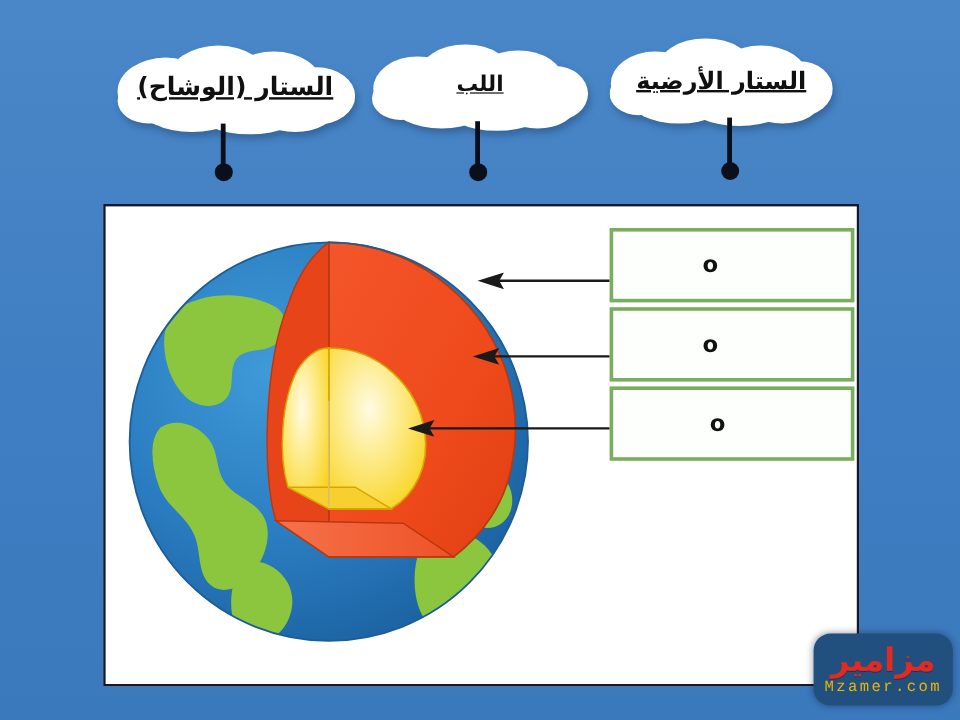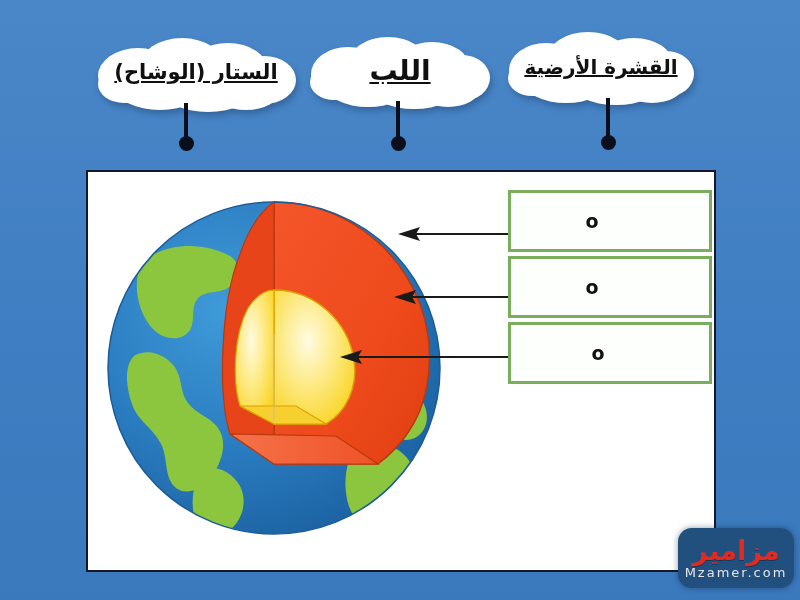--- a/index.html
+++ b/index.html
@@ -122,23 +122,24 @@
   #watermark .wm-arabic {
     color: #e02a22;
     font-weight: bold;
     direction: rtl;
     unicode-bidi: bidi-override;
     line-height: 1;
     letter-spacing: -1px;
     text-shadow: 0 1px 0 rgba(0,0,0,0.3);
   }
   #watermark .wm-latin {
-    color: #e5e5e5;
+    color: #eab308;
     letter-spacing: 2px;
     line-height: 1;
+    font-family: Liberation Mono, monospace;
   }
 </style>
 </head>
 <body>
 
 <div id="slide">
 
   <div class="cloud" style="left:96px; top:32px; width:200px; height:80px;">
     <svg class="cloud-shape" viewBox="0 0 200 80" preserveAspectRatio="none">
       <g fill="#ffffff">
@@ -167,42 +168,42 @@
         <ellipse cx="78" cy="32" rx="40" ry="27"></ellipse>
         <ellipse cx="122" cy="36" rx="38" ry="26"></ellipse>
         <ellipse cx="152" cy="46" rx="28" ry="23"></ellipse>
         <ellipse cx="58" cy="54" rx="42" ry="21"></ellipse>
         <ellipse cx="104" cy="56" rx="44" ry="21"></ellipse>
         <ellipse cx="138" cy="56" rx="32" ry="19"></ellipse>
         <ellipse cx="24" cy="50" rx="24" ry="18"></ellipse>
         <rect x="24" y="30" width="134" height="34" rx="14"></rect>
       </g>
     </svg>
-    <span class="cloud-text" style="font-size:28px;">اللب</span>
+    <span class="cloud-text" style="font-size:18px;">اللب</span>
   </div>
   <div class="pin" style="left:390px; top:101px; width:16px; height:50px;">
     <div class="pin-stem" style="height:42px;"></div>
     <div class="pin-dot" style="top:35px;"></div>
   </div>
 
   <div class="cloud" style="left:508px; top:28px; width:186px; height:78px;">
     <svg class="cloud-shape" viewBox="0 0 186 78" preserveAspectRatio="none">
       <g fill="#ffffff">
         <ellipse cx="38" cy="42" rx="37" ry="27"></ellipse>
         <ellipse cx="80" cy="31" rx="41" ry="27"></ellipse>
         <ellipse cx="126" cy="36" rx="39" ry="26"></ellipse>
         <ellipse cx="158" cy="46" rx="28" ry="23"></ellipse>
         <ellipse cx="58" cy="54" rx="42" ry="21"></ellipse>
         <ellipse cx="108" cy="56" rx="45" ry="21"></ellipse>
         <ellipse cx="144" cy="56" rx="32" ry="19"></ellipse>
         <ellipse cx="24" cy="50" rx="24" ry="18"></ellipse>
         <rect x="24" y="30" width="140" height="34" rx="14"></rect>
       </g>
     </svg>
-    <span class="cloud-text" style="font-size:20px;">القشرة الأرضية</span>
+    <span class="cloud-text" style="font-size:20px;">الستار الأرضية</span>
   </div>
   <div class="pin" style="left:600px; top:98px; width:16px; height:52px;">
     <div class="pin-stem" style="height:44px;"></div>
     <div class="pin-dot" style="top:37px;"></div>
   </div>
 
   <div id="panel" style="left:86px; top:170px; width:630px; height:402px;">
 
     <svg id="earth" style="left:2px; top:12px; width:368px; height:368px;" viewBox="0 0 368 368">
       <defs>

